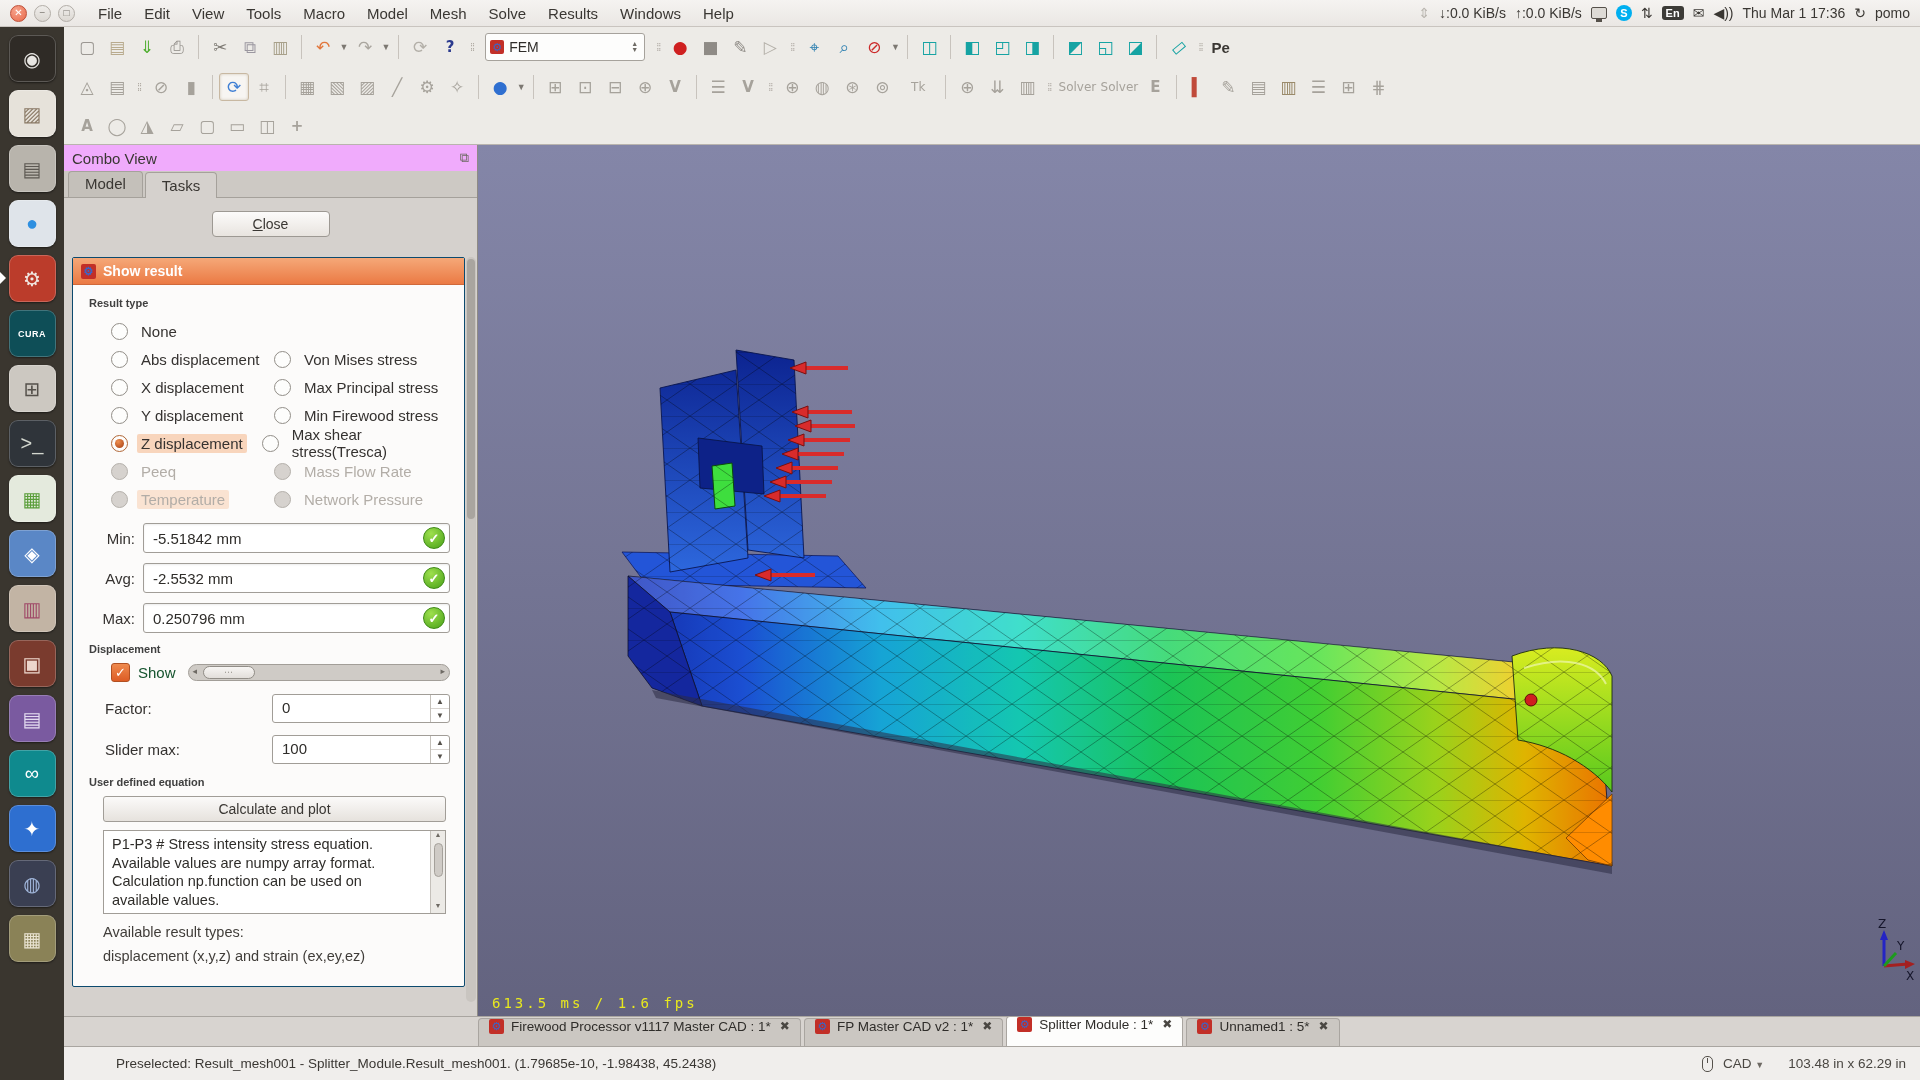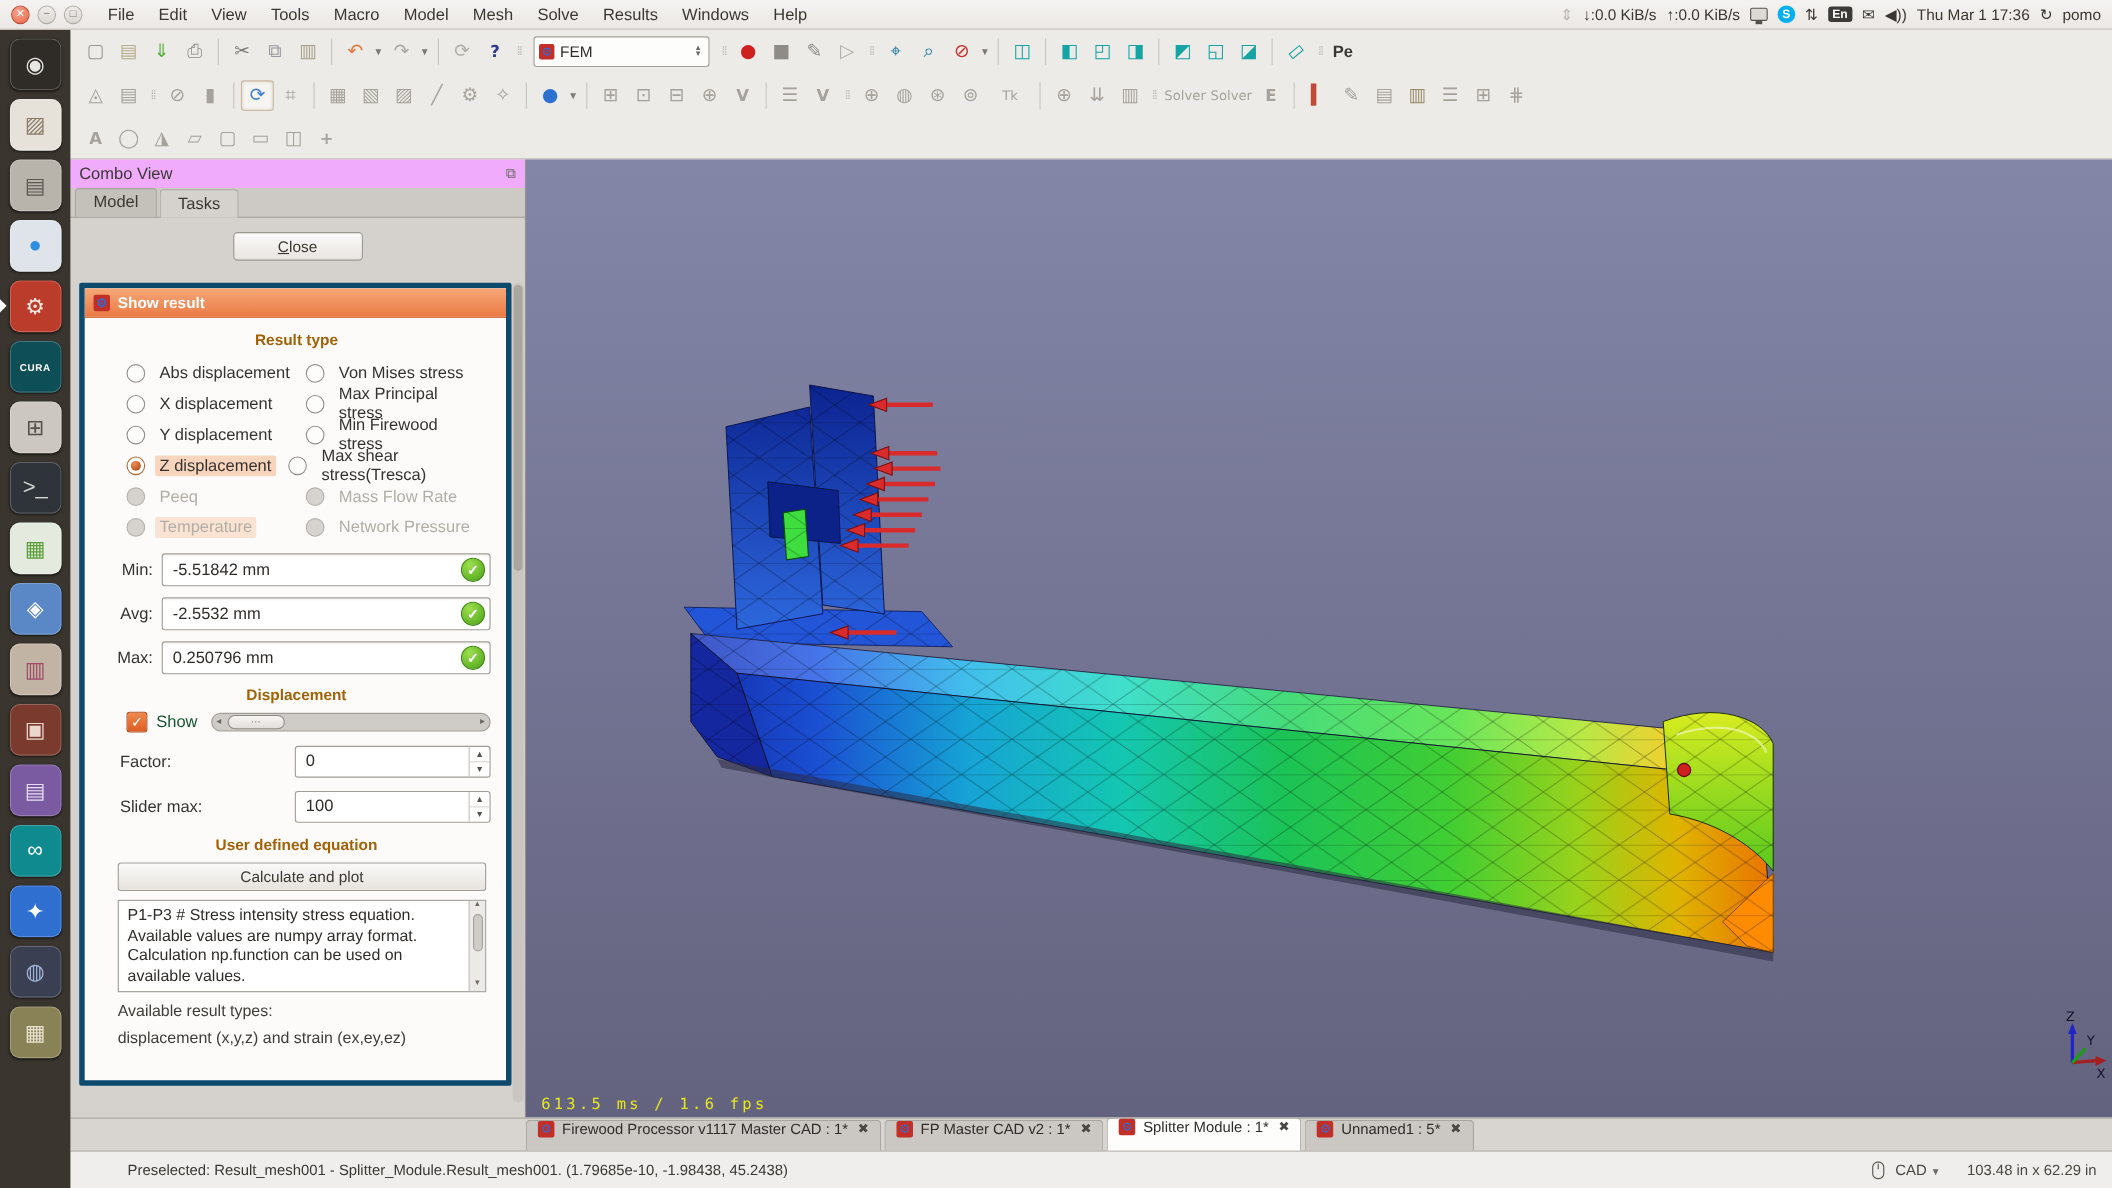--- a/index.html
+++ b/index.html
@@ -59,26 +59,26 @@
   .cv-float { margin-left:auto; color:#6e6a64; font-size:13px; cursor:pointer;}
   .cv-tabs { display:flex; padding-left:4px; height:27px; border-bottom:1px solid #a5a19b; background:#cdc9c4;}
   .cv-tab { padding:3px 16px 0; font-size:15px; color:#3a3733; border:1px solid #a5a19b; border-bottom:none;
     border-radius:4px 4px 0 0; background:#c4c0ba; margin-right:2px; cursor:pointer;}
   .cv-tab.active { background:#d5d1cd; position:relative; top:1px; padding-top:4px;}
   .tasksbody { position:absolute; top:54px; bottom:0; left:0; right:0; background:#d5d1cd; padding-top:12px;}
   .closebtn { display:block; margin:0 auto; width:118px; height:26px; background:linear-gradient(#fcfbfa,#e8e4df);
     border:1px solid #9d9993; border-radius:4px; font-size:14px; color:#3a3733; cursor:pointer;}
   .closebtn u { text-decoration:underline; }
   .whitebox { position:absolute; left:8px; right:12px; top:58px; height:730px; background:#fcfbfa;
-    border:5px solid #0c4a6e; border-radius:2px; overflow:hidden;}
+    border:1px solid #0c4a6e; border-radius:2px; overflow:hidden;}
   .sr-header { height:27px; background:linear-gradient(#f5a878,#eb7a44); display:flex; align-items:center; gap:7px;
     padding:0 8px; color:#fff; font-weight:bold; font-size:14px; border-bottom:1px solid #d0693a;}
   .sr-ico { width:15px; height:15px; }
   .boxpad { padding:12px 14px 0 16px; }
-  .sec-label { font-weight:bold; font-size:14px; color:#a16207; margin-bottom:8px;text-align:center;}
+  .sec-label { font-weight:bold; font-size:11px; color:#404040; margin-bottom:8px;}
   .radio-grid { margin-left:22px; }
   .radio-row { display:flex; height:28px; align-items:center; }
   .rcell { display:flex; align-items:center; gap:9px; }
   .rcell.c1 { width:163px; }
   .radio { width:17px; height:17px; border-radius:50%; background:#fdfdfc; border:1px solid #928e88; flex:none;
     display:flex; align-items:center; justify-content:center; cursor:pointer;}
   .radio.sel { border-color:#b06636; }
   .radio.sel:after { content:""; width:9px; height:9px; border-radius:50%; background:radial-gradient(circle at 35% 30%,#f09050,#a33c12);}
   .radio.dis { background:#d6d2ce; border-color:#b5b1ab; }
   .rlabel { font-size:15px; color:#353230; cursor:pointer; padding:1px 4px; border-radius:2px;}
@@ -367,20 +367,27 @@
       <div class="sr-header">
         <span class="fcico sr-ico"></span>
         <span>Show result</span>
       </div>
       <div class="boxpad">
         <div class="sec-label">Result type</div>
         <div class="radio-grid" id="radio-grid">
             <div class="radio-row">
               <span class="rcell c1">
                 <span class="radio"></span>
+                <span class="rlabel">None</span>
+              </span>
+              <span class="rcell c2"></span>
+            </div>
+            <div class="radio-row">
+              <span class="rcell c1">
+                <span class="radio"></span>
                 <span class="rlabel">Abs displacement</span>
               </span>
               <span class="rcell c2">
                 <span class="radio"></span>
                 <span class="rlabel">Von Mises stress</span>
               </span>
             </div>
             <div class="radio-row">
               <span class="rcell c1">
                 <span class="radio"></span>

